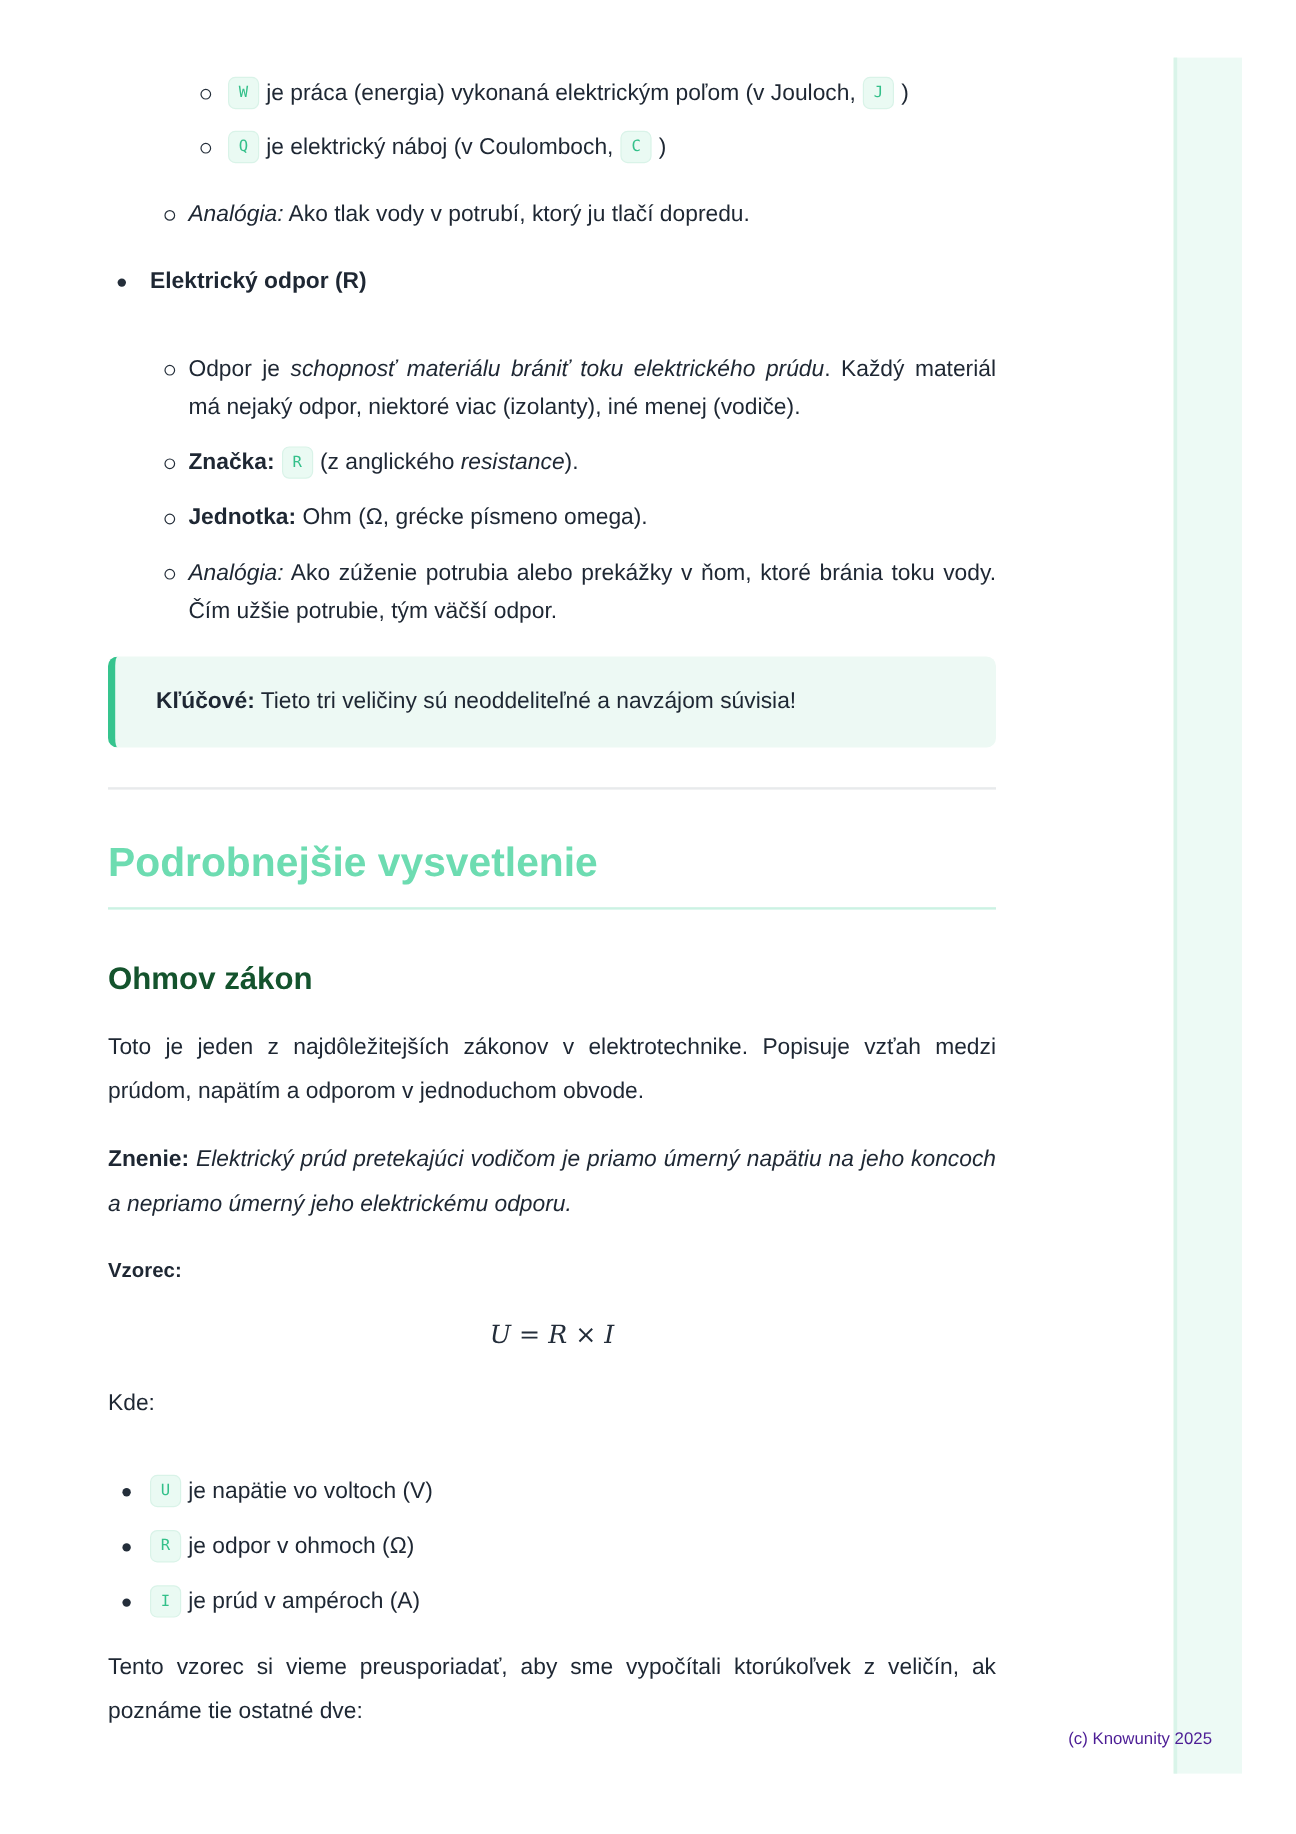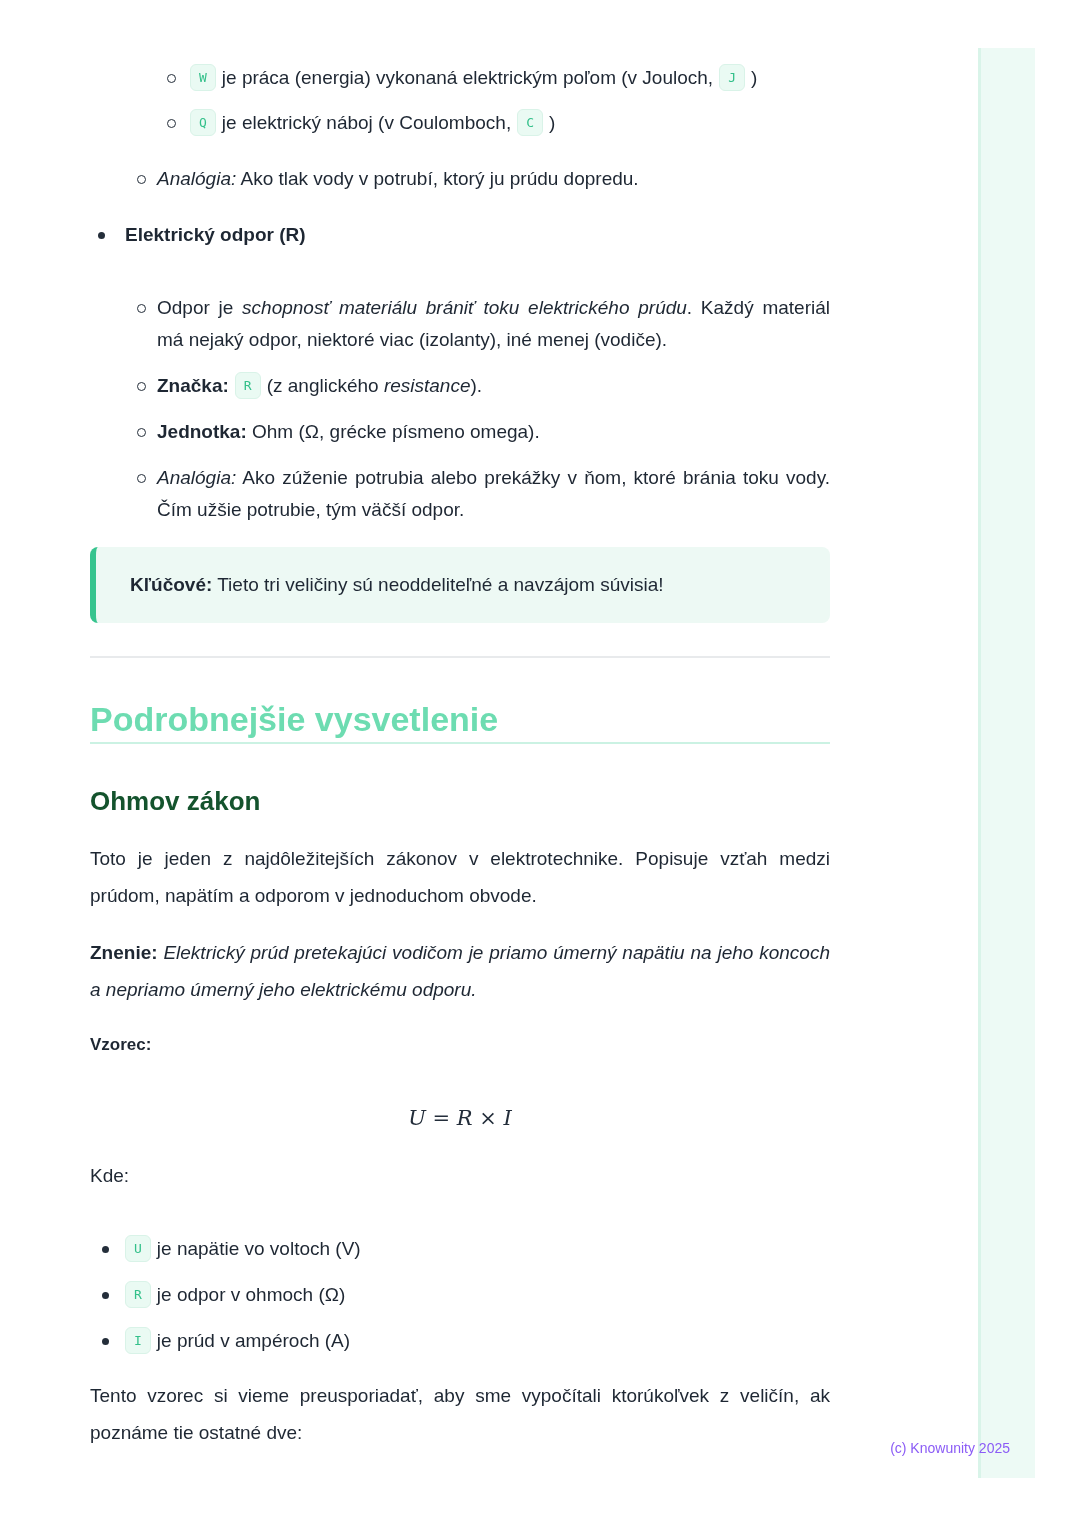--- a/index.html
+++ b/index.html
@@ -37,40 +37,40 @@
 
   .callout{
     margin-top:21px;background:#edf9f4;border-left:6px solid #36c48e;
     border-radius:8px;padding:22px 34px;font-size:19px;line-height:32px;
   }
 
   .hr{margin-top:33px;height:2px;background:#e8eaec;border:none;width:100%;}
 
   .h1{
     margin-top:38px;color:#6ddcb1;font-size:34px;font-weight:bold;
-    line-height:46px;border-bottom:2px solid #cbf2e3;
+    line-height:46px;padding-bottom:14px;border-bottom:2px solid #cbf2e3;
   }
   .h2{margin-top:40px;color:#14532d;font-size:26px;font-weight:bold;line-height:34px;}
 
   .p{margin-top:20px;font-size:19px;line-height:37px;text-align:justify;}
   .p.first{margin-top:22px;}
   .p.no-just{text-align:left;}
   .vzorec{margin-top:18px;font-size:17px;line-height:37px;font-weight:bold;}
 
   .formula{
-    margin-top:36px;text-align:center;font-family:"DejaVu Serif","Liberation Serif",serif;
+    margin-top:16px;text-align:center;font-family:"DejaVu Serif","Liberation Serif",serif;
     font-style:italic;font-size:21px;line-height:38px;color:#232d3a;
   }
 
   .var-list{margin-top:39px;}
   .var-li{position:relative;padding-left:35px;line-height:32px;font-size:19px;}
   .var-li .marker{left:12px;}
 
   .footer{
-    position:absolute;top:1438px;right:70px;font-size:14px;color:#8b5cf6;
+    position:absolute;top:1438px;right:70px;font-size:14px;color:#4c1d95;
     line-height:20px;
   }
 
   .edge-strip{
     position:absolute;left:978px;top:48px;width:54px;height:1430px;
     background:#edfaf5;border-left:3px solid #d9f4e9;
   }
 </style>
 </head>
 <body>
@@ -82,21 +82,21 @@
     <div class="li-content"><span class="code-badge" style="margin-left:0;">W</span><span>je práca (energia) vykonaná elektrickým poľom (v Jouloch,</span><span class="code-badge">J</span><span>)</span></div>
   </div>
 
   <div class="li l3">
     <span class="marker hollow"></span>
     <div class="li-content"><span class="code-badge" style="margin-left:0;">Q</span><span>je elektrický náboj (v Coulomboch,</span><span class="code-badge">C</span><span>)</span></div>
   </div>
 
   <div class="li l2" style="margin-top:24px;">
     <span class="marker hollow"></span>
-    <div class="li-content"><span class="italic">Analógia:</span><span> Ako tlak vody v potrubí, ktorý ju prúdu dopredu.</span></div>
+    <div class="li-content"><span class="italic">Analógia:</span><span> Ako tlak vody v potrubí, ktorý ju tlačí dopredu.</span></div>
   </div>
 
   <div class="li l1" style="margin-top:24px;">
     <span class="marker disc"></span>
     <div class="li-content bold">Elektrický odpor (R)</div>
   </div>
 
   <div style="margin-top:41px;">
 
     <div class="li l2 mb">

